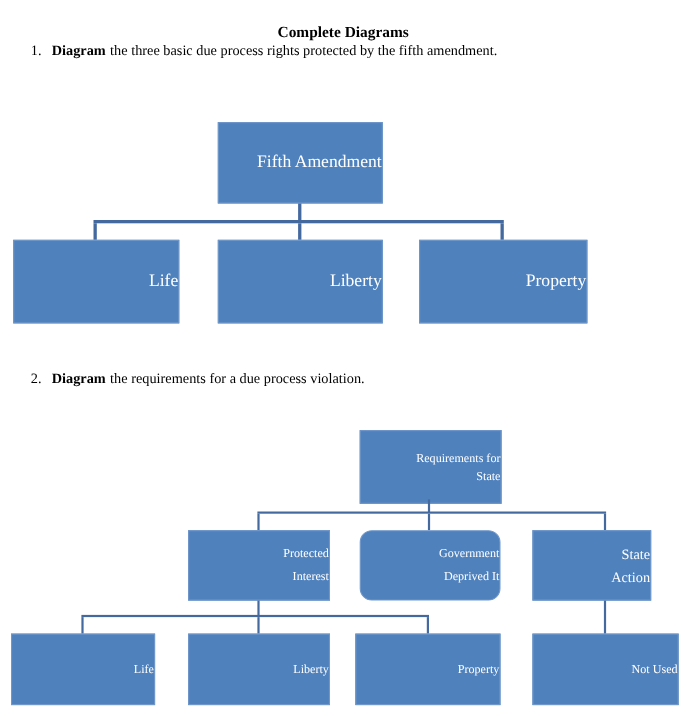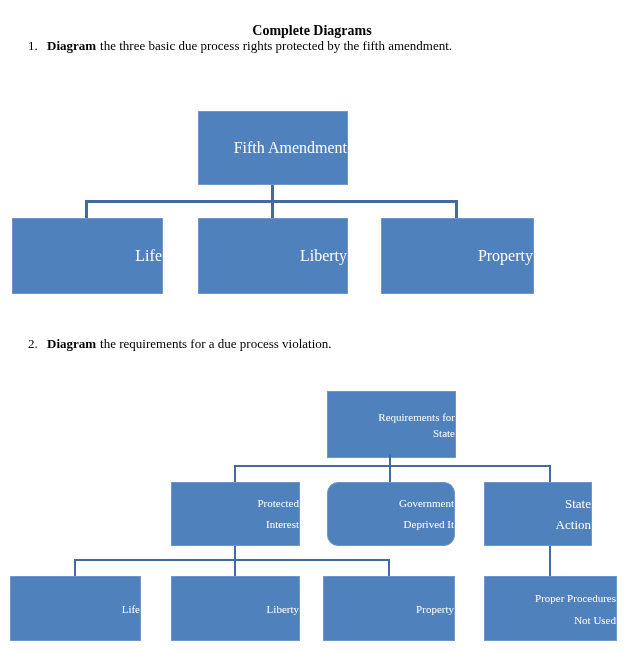--- a/index.html
+++ b/index.html
@@ -140,18 +140,17 @@
     <div class="box d2-life">
       <span>Life</span>
     </div>
     <div class="box d2-liberty">
       <span>Liberty</span>
     </div>
     <div class="box d2-property">
       <span>Property</span>
     </div>
     <div class="box d2-proper">
-      <span>Proper Procedures</span>
       <span>Not Used</span>
     </div>
   </div>
 
 </div>
 
 </body></html>

